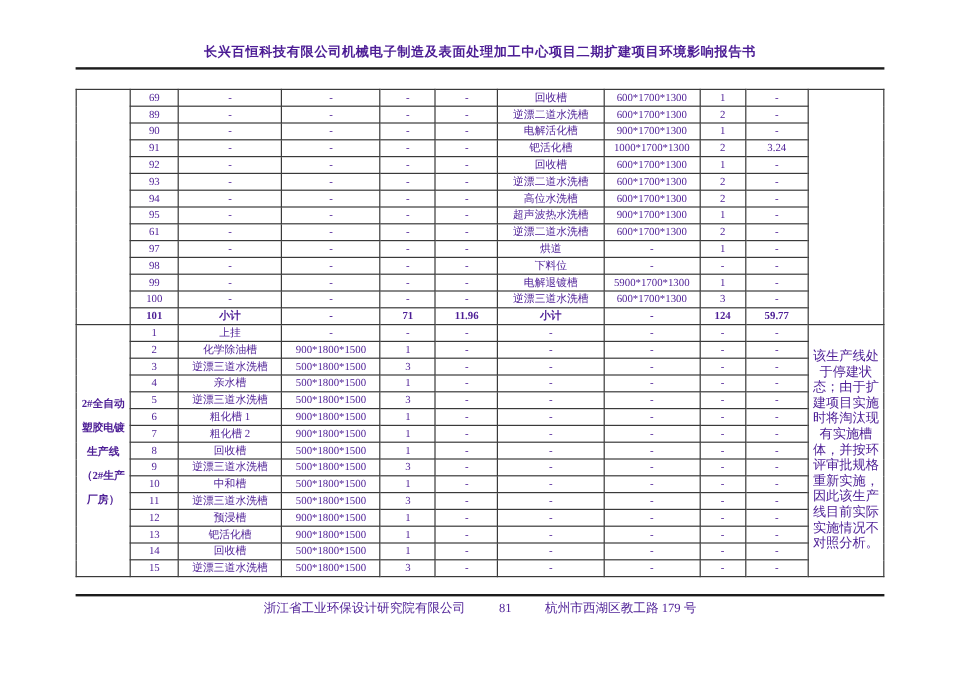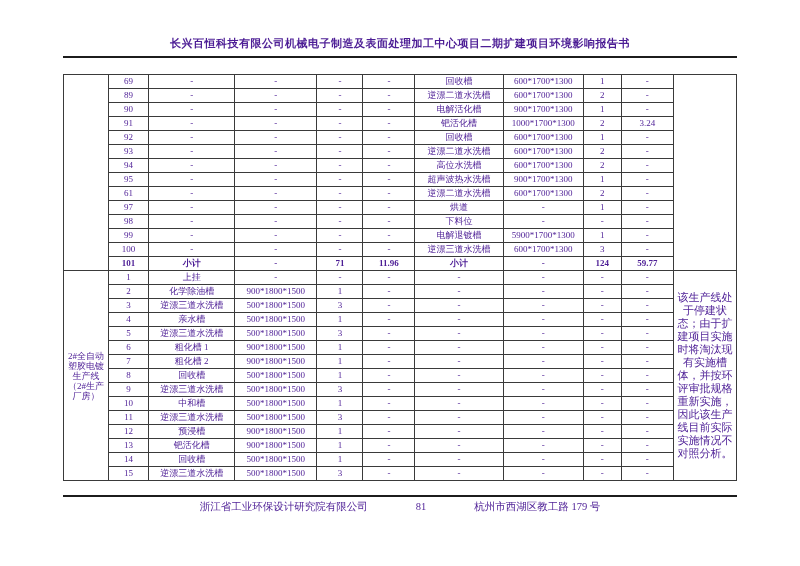--- a/index.html
+++ b/index.html
@@ -47,23 +47,24 @@
     font-size: 9px;
     text-align: center;
     vertical-align: middle;
     padding: 0 1px;
     line-height: 11px;
     white-space: nowrap;
     overflow: hidden;
   }
   table.equip-table td.group-cell {
     white-space: normal;
-    line-height: 10px;
+    line-height: 20px;
     padding: 0 4px;
     font-size: 9px;
+    font-weight: bold;
   }
   table.equip-table td.remark-cell {
     white-space: normal;
     line-height: 13px;
     padding: 0 3px;
     font-size: 11px;
   }
   table.equip-table tr.subtotal-row td { font-weight: bold; }
   .footer-rule {
     position: absolute;
@@ -74,21 +75,21 @@
     border-top: 2px solid #1c1c1c;
   }
   .footer {
     position: absolute;
     top: 500px;
     left: 63px;
     width: 674px;
     display: flex;
     justify-content: center;
     align-items: baseline;
-    gap: 48px;
+    gap: 28px;
     font-size: 10.5px;
   }
 </style>
 </head>
 <body>
 
 <div class="page">
 
   <div class="doc-title">长兴百恒科技有限公司机械电子制造及表面处理加工中心项目二期扩建项目环境影响报告书</div>
 

